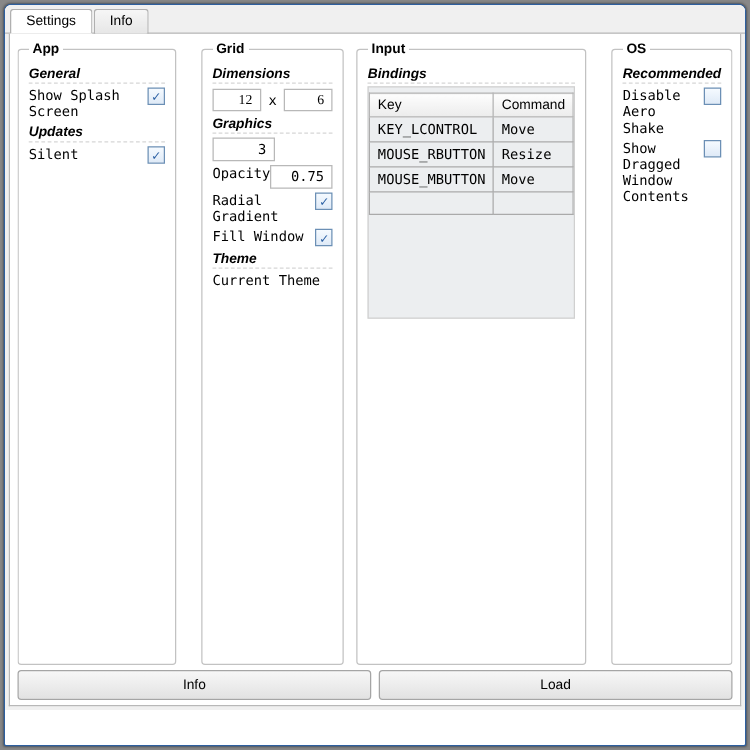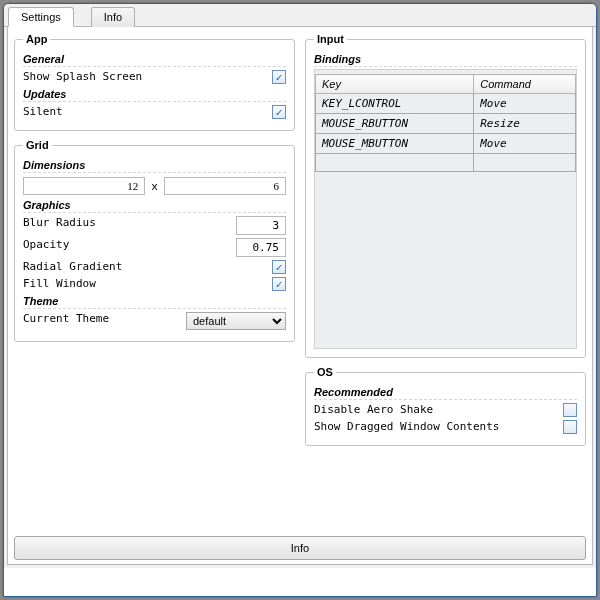--- a/index.html
+++ b/index.html
@@ -59,21 +59,21 @@
 
   .client {
     background: #f0f0f0;
     height: calc(100% - 28px);
     display: flex; flex-direction: column;
   }
 
   .tabs-strip {
     background: #f0f0f0;
     padding: 2px 0 0 4px;
-    display: flex; gap: 16px;
+    display: flex; gap: 0;
     border-bottom: 1px solid #b8b8b8;
     position: relative;
     text-align: right;
   }
   .tab {
     padding: 3px 12px 3px 12px;
     border: 1px solid #b0b0b0;
     border-bottom: none;
     background: linear-gradient(to bottom,#f6f6f6,#e6e6e6);
     border-radius: 3px 3px 0 0;
@@ -95,21 +95,21 @@
     margin: 0 3px 3px 3px;
     border: 1px solid #b8b8b8;
     border-top: none;
     padding: 6px 6px 4px 6px;
     display: flex; flex-direction: column;
     overflow: hidden;
   }
   .columns {
     display: flex; gap: 10px; flex: 1; overflow: hidden;
   }
-  .col { flex: 1; display: flex; flex-direction: column; gap: 8px; }
+  .col { flex: 1; display: flex; flex-direction: row; gap: 20px; }
 
   fieldset.group {
     border: 1px solid #c2c2c2;
     border-radius: 3px;
     margin: 0; padding: 4px 8px 8px 8px;
     background: #fff;
   }
   fieldset.group > legend {
     font-weight: bold; font-size: 11px;
     padding: 0 3px;
@@ -172,23 +172,22 @@
     padding: 3px 6px; text-align: left; font-weight: normal;
     font-family: Verdana, sans-serif;
   }
   .bindings-table td {
     border: 1px solid #aaa; padding: 3px 6px; height: 18px;
   }
   .bindings-wrap {
     border: 1px solid #d0d0d0;
     background: #eceef0;
     padding: 0;
-    height: 280px;
+    height: 186px;
     overflow: hidden;
-    font-style: italic;
   }
 
   .button-row { display: flex; gap: 6px; margin-top: 4px; }
   .bigbtn {
     flex: 1;
     border: 1px solid #a5a5a5;
     background: linear-gradient(to bottom,#f7f7f7,#e2e2e2);
     border-radius: 3px;
     padding: 5px 0;
     text-align: center;
@@ -229,41 +228,37 @@
           <fieldset class="group">
             <legend>Grid</legend>
             <div class="section-title">Dimensions</div>
             <div class="dims">
               <span class="numbox">12</span>
               <span style="font-family:'Lucida Console',monospace;">x</span>
               <span class="numbox">6</span>
             </div>
             <div class="section-title">Graphics</div>
             <div class="row">
-              <span class="label">Blur Radius</span>
               <span class="numbox" style="width:50px;">3</span>
             </div>
             <div class="row">
               <span class="label">Opacity</span>
               <span class="numbox" style="width:50px;">0.75</span>
             </div>
             <div class="row">
               <span class="label">Radial Gradient</span>
               <span class="chk checked"></span>
             </div>
             <div class="row">
               <span class="label">Fill Window</span>
               <span class="chk checked"></span>
             </div>
             <div class="section-title">Theme</div>
             <div class="row theme-row">
               <span class="label">Current Theme</span>
-              <select>
-                <option>default</option>
-              </select>
             </div>
           </fieldset>
 
         </div>
 
         <div class="col">
 
           <fieldset class="group">
             <legend>Input</legend>
             <div class="section-title">Bindings</div>
@@ -308,17 +303,18 @@
               <span class="label">Show Dragged Window Contents</span>
               <span class="chk"></span>
             </div>
           </fieldset>
 
         </div>
       </div>
 
       <div class="button-row">
         <div class="bigbtn">Info</div>
+        <div class="bigbtn">Load</div>
       </div>
     </div>
   </div>
 
 </div>
 
 </body></html>

